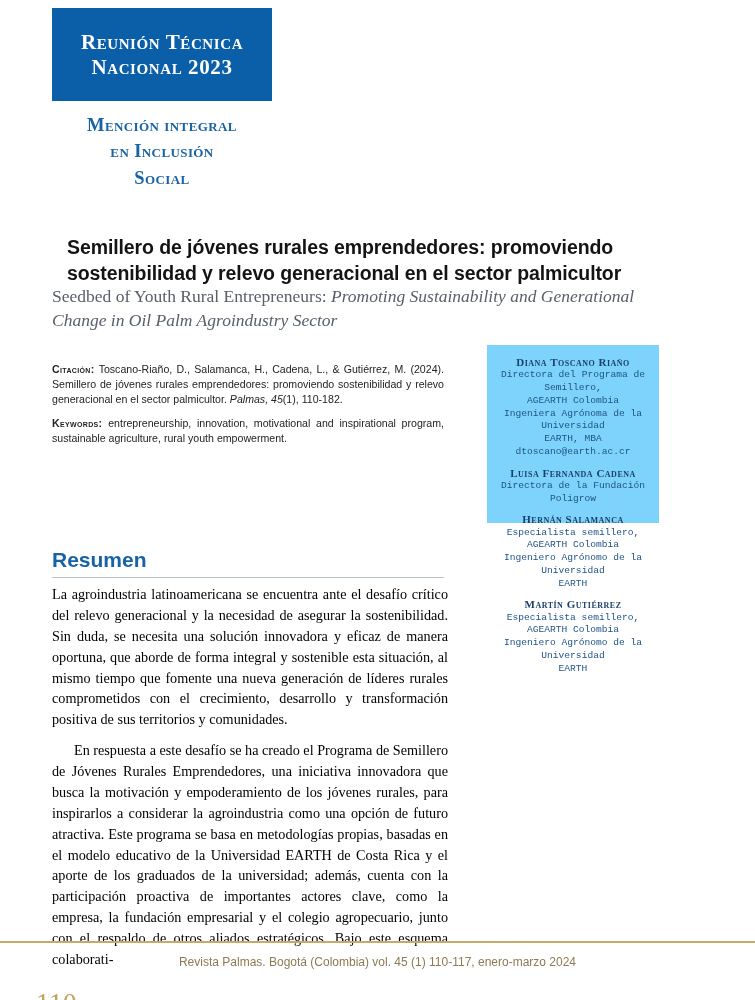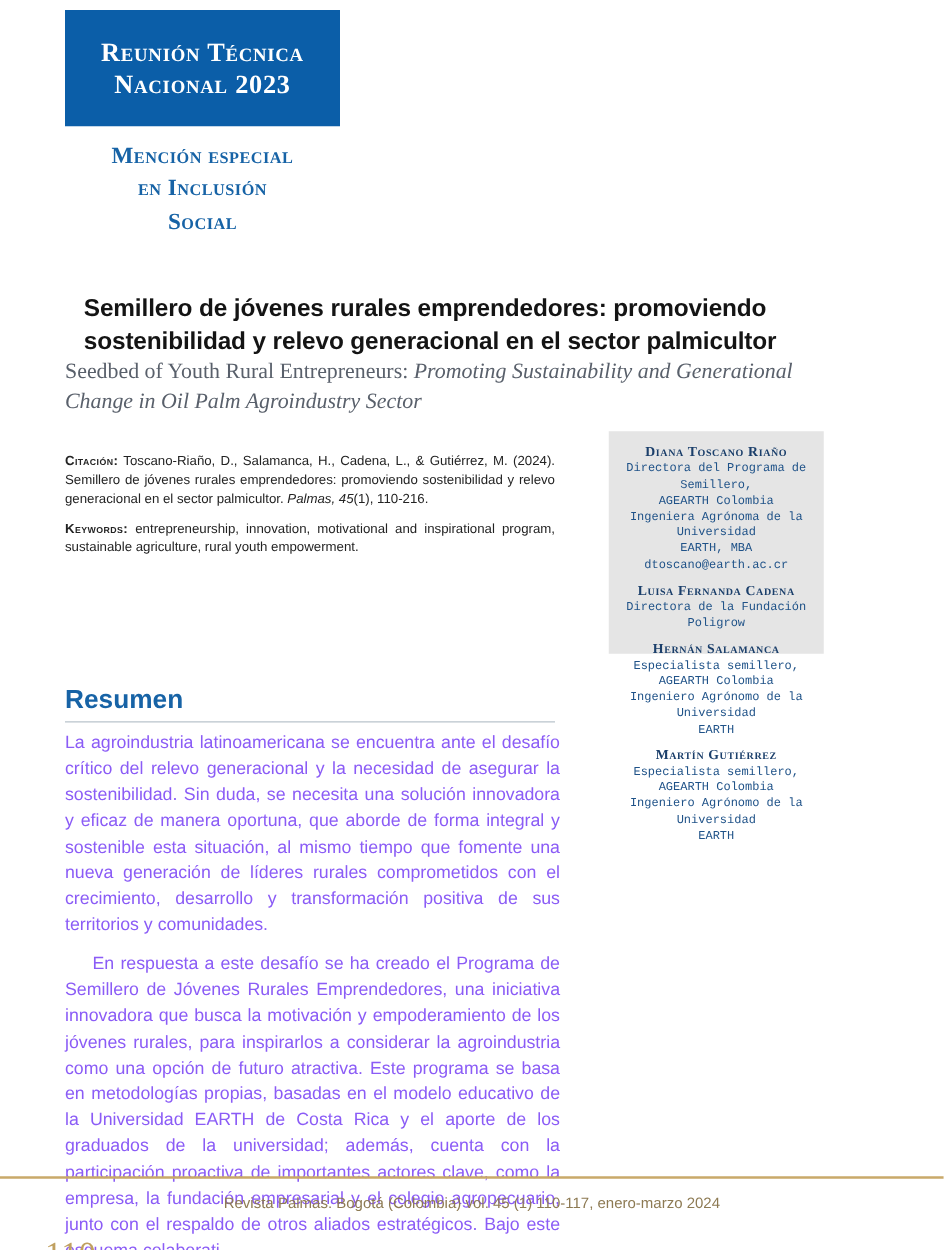--- a/index.html
+++ b/index.html
@@ -110,21 +110,21 @@
   }
   .meta-para .it { font-style: italic; }
 
   
   .authors-box {
     position: absolute;
     left: 487px;
     top: 345px;
     width: 172px;
     height: 178px;
-    background: #e5e5e5;
+    background: #7dd3fc;
     padding: 10px 8px 8px 8px;
     box-sizing: border-box;
     text-align: center;
   }
   .author {
     margin-bottom: 7px;
   }
   .author-name {
     font-family: "Liberation Serif", serif;
     font-weight: bold;
@@ -160,25 +160,25 @@
     height: 1px;
     background: #b9c3cc;
   }
   .body-col {
     position: absolute;
     left: 52px;
     top: 584px;
     width: 396px;
   }
   .body-para {
-    font-family: Liberation Sans, sans-serif;
+    font-family: Liberation Serif, serif;
     font-size: 14.2px;
     line-height: 1.47;
     text-align: justify;
-    color: #8b5cf6;
+    color: #000000;
     margin: 0 0 10px 0;
   }
   .body-para.indent { text-indent: 22px; }
 
   
   .footer-rule {
     position: absolute;
     left: 0px;
     top: 941px;
     width: 755px;
@@ -210,34 +210,34 @@
 <body>
 
 <div class="page">
 
   <div class="masthead-block">
     <div class="masthead-line1">Reunión Técnica</div>
     <div class="masthead-line2">Nacional 2023</div>
   </div>
 
   <div class="mencion">
-    <div>Mención especial</div>
+    <div>Mención integral</div>
     <div>en Inclusión</div>
     <div>Social</div>
   </div>
 
   <h1 class="title-es">Semillero de jóvenes rurales emprendedores: promoviendo sostenibilidad y relevo generacional en el sector palmicultor</h1>
 
   <div class="title-en">
     <span>Seedbed of Youth Rural Entrepreneurs: </span><span class="ital">Promoting Sustainability and Generational Change in Oil Palm Agroindustry Sector</span>
   </div>
 
   <div class="meta-col">
     <div class="meta-para">
-      <span class="meta-label">Citación:</span><span> Toscano-Riaño, D., Salamanca, H., Cadena, L., &amp; Gutiérrez, M. (2024). Semillero de jóvenes rurales emprendedores: promoviendo sostenibilidad y relevo generacional en el sector palmicultor. </span><span class="it">Palmas, 45</span><span>(1), 110-216.</span>
+      <span class="meta-label">Citación:</span><span> Toscano-Riaño, D., Salamanca, H., Cadena, L., &amp; Gutiérrez, M. (2024). Semillero de jóvenes rurales emprendedores: promoviendo sostenibilidad y relevo generacional en el sector palmicultor. </span><span class="it">Palmas, 45</span><span>(1), 110-182.</span>
     </div>
     <div class="meta-para">
       <span class="meta-label">Keywords:</span><span> entrepreneurship, innovation, motivational and inspirational program, sustainable agriculture, rural youth empowerment.</span>
     </div>
   </div>
 
   <div class="authors-box">
     <div class="author">
       <div class="author-name">Diana Toscano Riaño</div>
       <div class="author-line">Directora del Programa de Semillero,</div>

